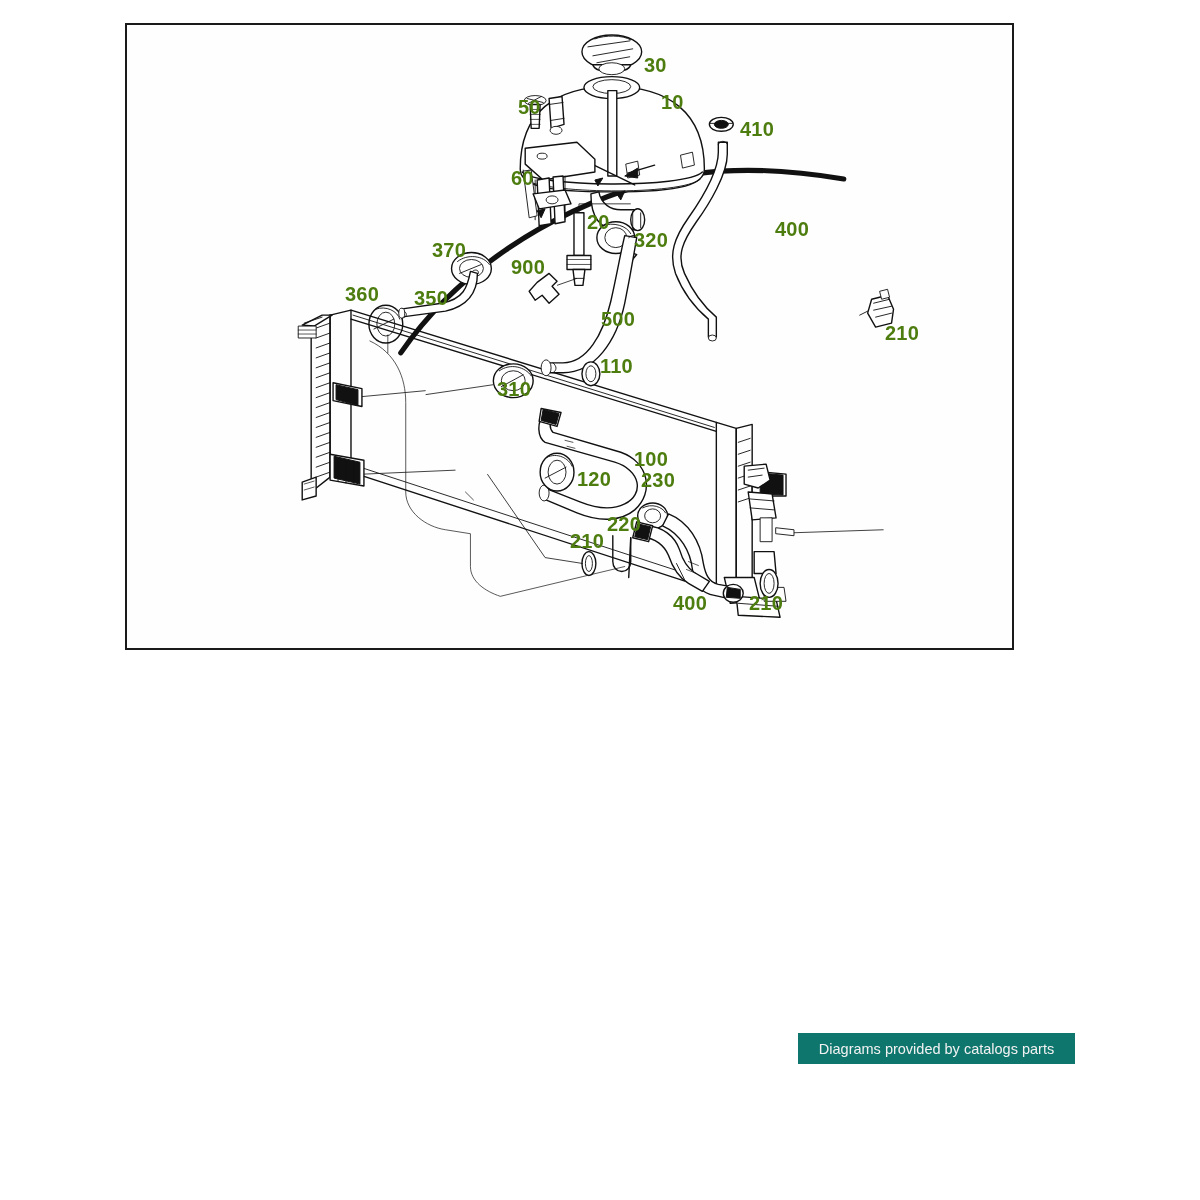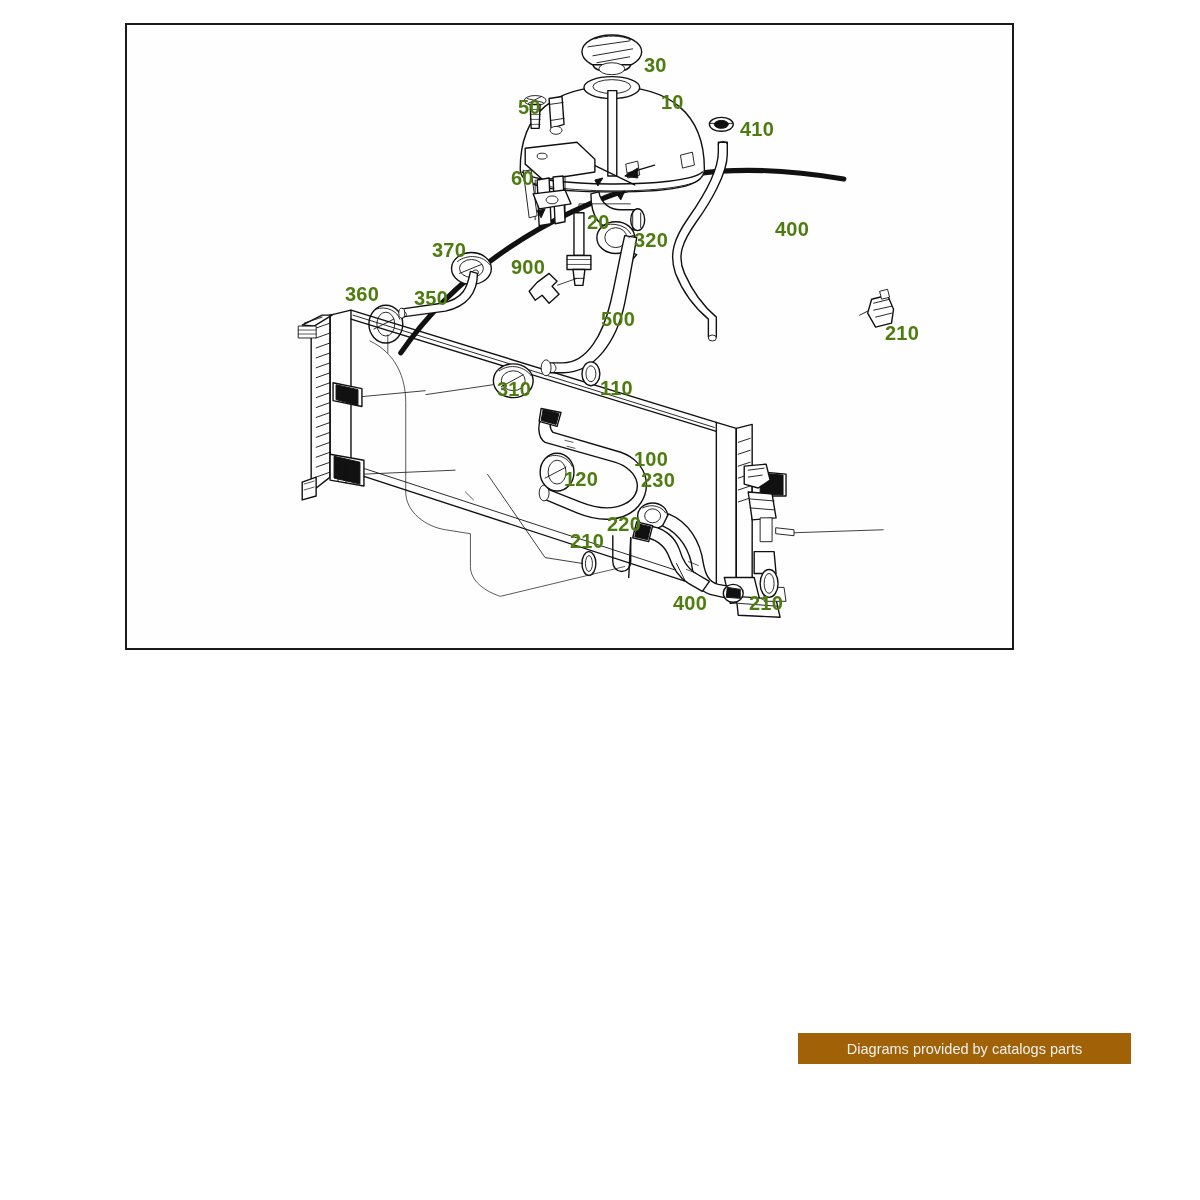--- a/index.html
+++ b/index.html
@@ -45,23 +45,23 @@
     white-space: nowrap;
     letter-spacing: 0.2px;
     line-height: 1;
   }
 
   
   #catalog-banner {
     position: absolute;
     left: 798px;
     top: 1033px;
-    width: 333px;
+    width: 277px;
     height: 31px;
-    background: #a16207;
+    background: #0f766e;
     display: flex;
     align-items: center;
     justify-content: center;
   }
   #catalog-banner-text {
     color: #f2f2f2;
     font-family: "Liberation Sans", sans-serif;
     font-size: 14.5px;
     font-weight: 400;
     white-space: nowrap;
@@ -394,24 +394,24 @@
   <span class="callout" style="left:511px; top:168px;text-align:right;">60</span>
   <span class="callout" style="left:551px; top:212px;padding-left:36px;">20</span>
   <span class="callout" style="left:634px; top:230px;">320</span>
   <span class="callout" style="left:775px; top:219px;">400</span>
   <span class="callout" style="left:432px; top:240px;">370</span>
   <span class="callout" style="left:511px; top:257px;">900</span>
   <span class="callout" style="left:345px; top:284px;">360</span>
   <span class="callout" style="left:414px; top:288px;">350</span>
   <span class="callout" style="left:601px; top:309px;">500</span>
   <span class="callout" style="left:885px; top:323px;">210</span>
-  <span class="callout" style="left:600px; top:356px;margin-top:22px;">110</span>
+  <span class="callout" style="left:600px; top:356px;">110</span>
   <span class="callout" style="left:497px; top:379px;">310</span>
   <span class="callout" style="left:634px; top:449px;text-align:right;">100</span>
-  <span class="callout" style="left:564px; top:469px;">120</span>
+  <span class="callout" style="left:577px; top:469px;">120</span>
   <span class="callout" style="left:641px; top:470px;">230</span>
   <span class="callout" style="left:607px; top:514px;">220</span>
   <span class="callout" style="left:570px; top:531px;">210</span>
   <span class="callout" style="left:673px; top:593px;">400</span>
   <span class="callout" style="left:749px; top:593px;">210</span>
 </div>
 
 <div id="catalog-banner">
   <span id="catalog-banner-text">Diagrams provided by catalogs parts</span>
 </div>

